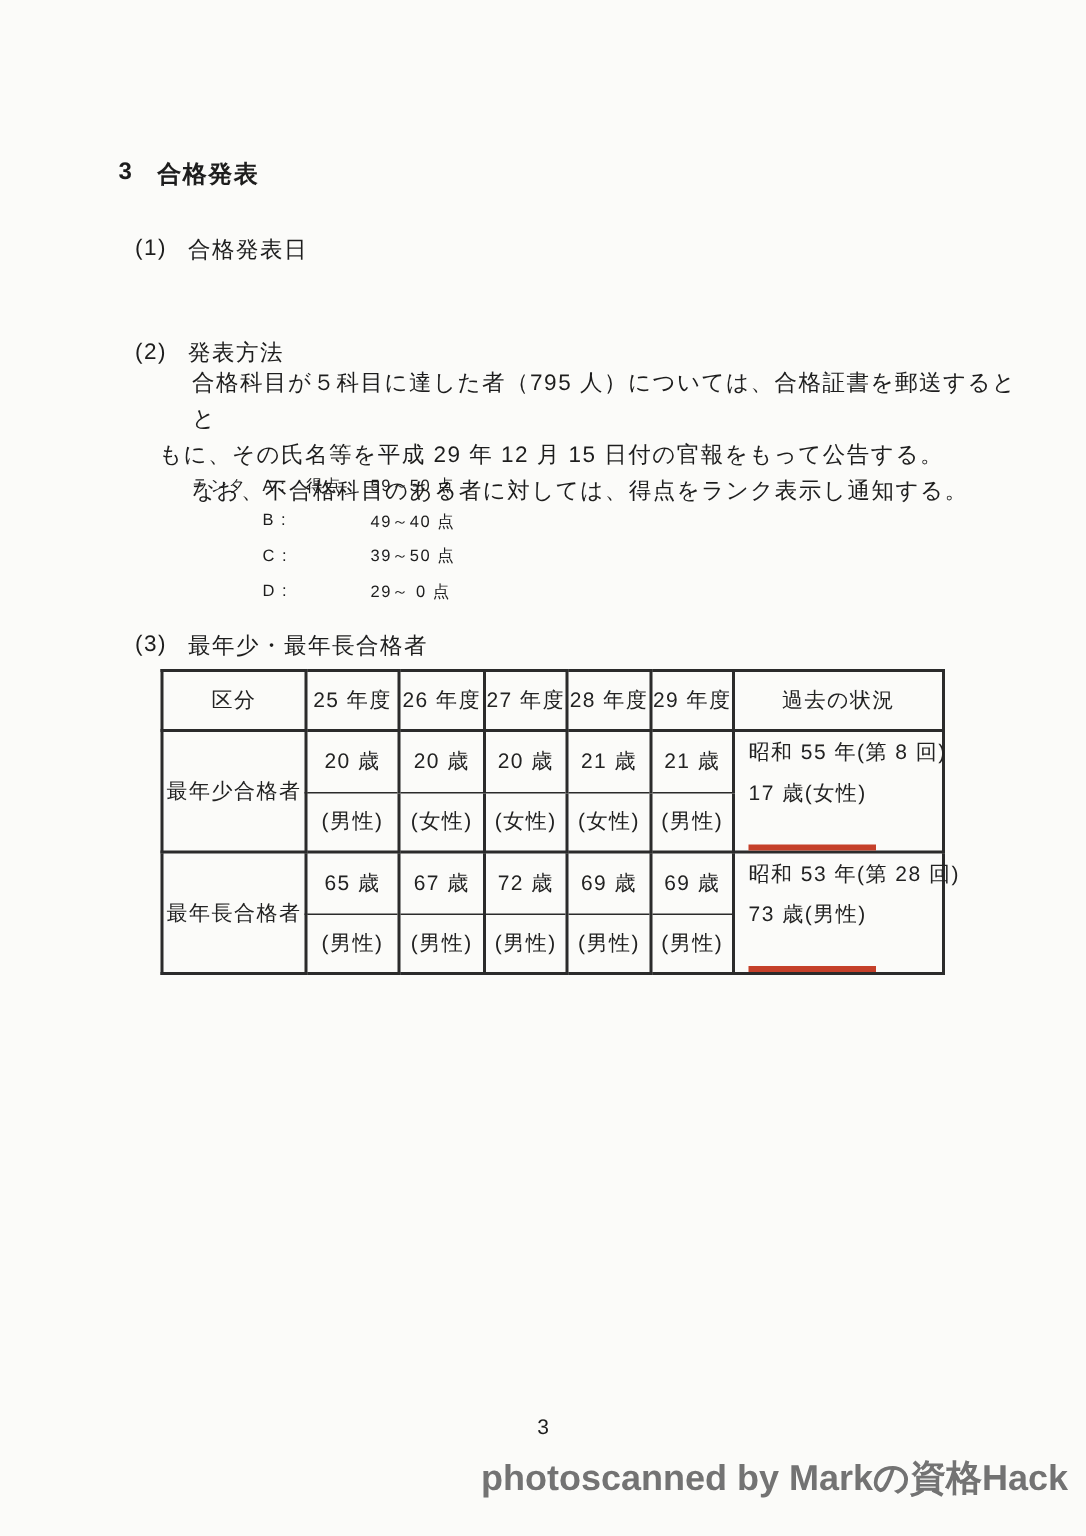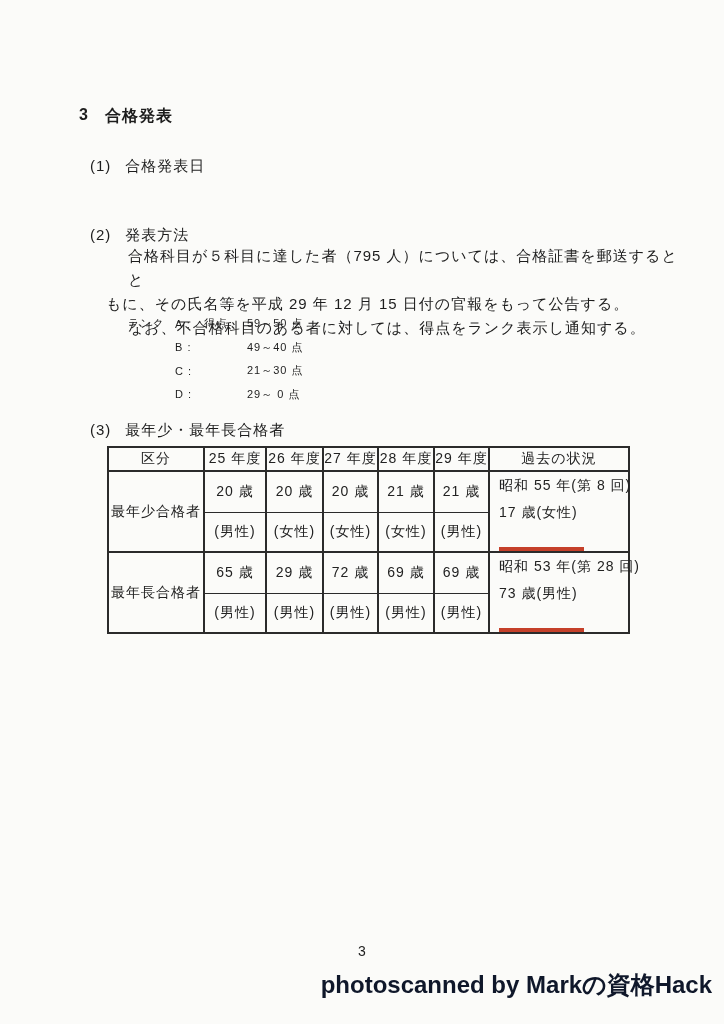--- a/index.html
+++ b/index.html
@@ -52,21 +52,21 @@
     color: #222;
   }
   th, td {
     border: 2px solid #2b2b2b;
     text-align: center;
     vertical-align: middle;
     font-weight: normal;
     letter-spacing: 1px;
     padding: 0;
   }
-  tr.hdr { height: 24px; }
+  tr.hdr { height: 40px; }
   tr.age-row1 { height: 33px; }
   tr.gen-row1 { height: 32px; }
   tr.age-row2 { height: 37px; }
   tr.gen-row2 { height: 35px; }
   td.age { border-bottom-width: 1px; }
   td.gen { border-top-width: 1px; }
   td.hist {
     text-align: left;
     padding-left: 9px;
     line-height: 27px;
@@ -80,21 +80,21 @@
   }
 
   
   .page-num {
     left: 0; top: 943px; width: 724px;
     text-align: center; font-size: 14px;
   }
   .watermark {
     right: 12px; top: 969px;
     font-size: 24px; font-weight: bold;
-    color: #0f172a; letter-spacing: 0px;
+    color: #737373; letter-spacing: 0px;
   }
 </style>
 </head>
 <body>
 
 <div class="page" style="background: rgb(251, 251, 249);">
 
   <div class="abs heading">
     <span>3</span>
     <span>合格発表</span>
@@ -126,21 +126,21 @@
     <div class="rank-line">
       <span class="rank-prefix"></span>
       <span class="rank-letter">B :</span>
       <span class="rank-mid"></span>
       <span>49～40 点</span>
     </div>
     <div class="rank-line">
       <span class="rank-prefix"></span>
       <span class="rank-letter">C :</span>
       <span class="rank-mid"></span>
-      <span>21～30 点</span>
+      <span>39～50 点</span>
     </div>
     <div class="rank-line">
       <span class="rank-prefix"></span>
       <span class="rank-letter">D :</span>
       <span class="rank-mid"></span>
       <span>29～ 0 点</span>
     </div>
   </div>
 
   <div class="abs item-line" style="left:90px; top:421px;">
@@ -184,21 +184,21 @@
       <tr class="gen-row1">
         <td class="gen">(男性)</td>
         <td class="gen">(女性)</td>
         <td class="gen">(女性)</td>
         <td class="gen">(女性)</td>
         <td class="gen">(男性)</td>
       </tr>
       <tr class="age-row2">
         <td rowspan="2">最年長合格者</td>
         <td class="age">65 歳</td>
-        <td class="age">29 歳</td>
+        <td class="age">67 歳</td>
         <td class="age">72 歳</td>
         <td class="age">69 歳</td>
         <td class="age">69 歳</td>
         <td class="hist" rowspan="2">
           <span class="hist-line">昭和 53 年(第 28 回)</span>
           <span class="hist-line"><span class="redline" style="border-bottom-color: rgb(197, 64, 42);">73 歳(男性)</span></span>
         </td>
       </tr>
       <tr class="gen-row2">
         <td class="gen">(男性)</td>

